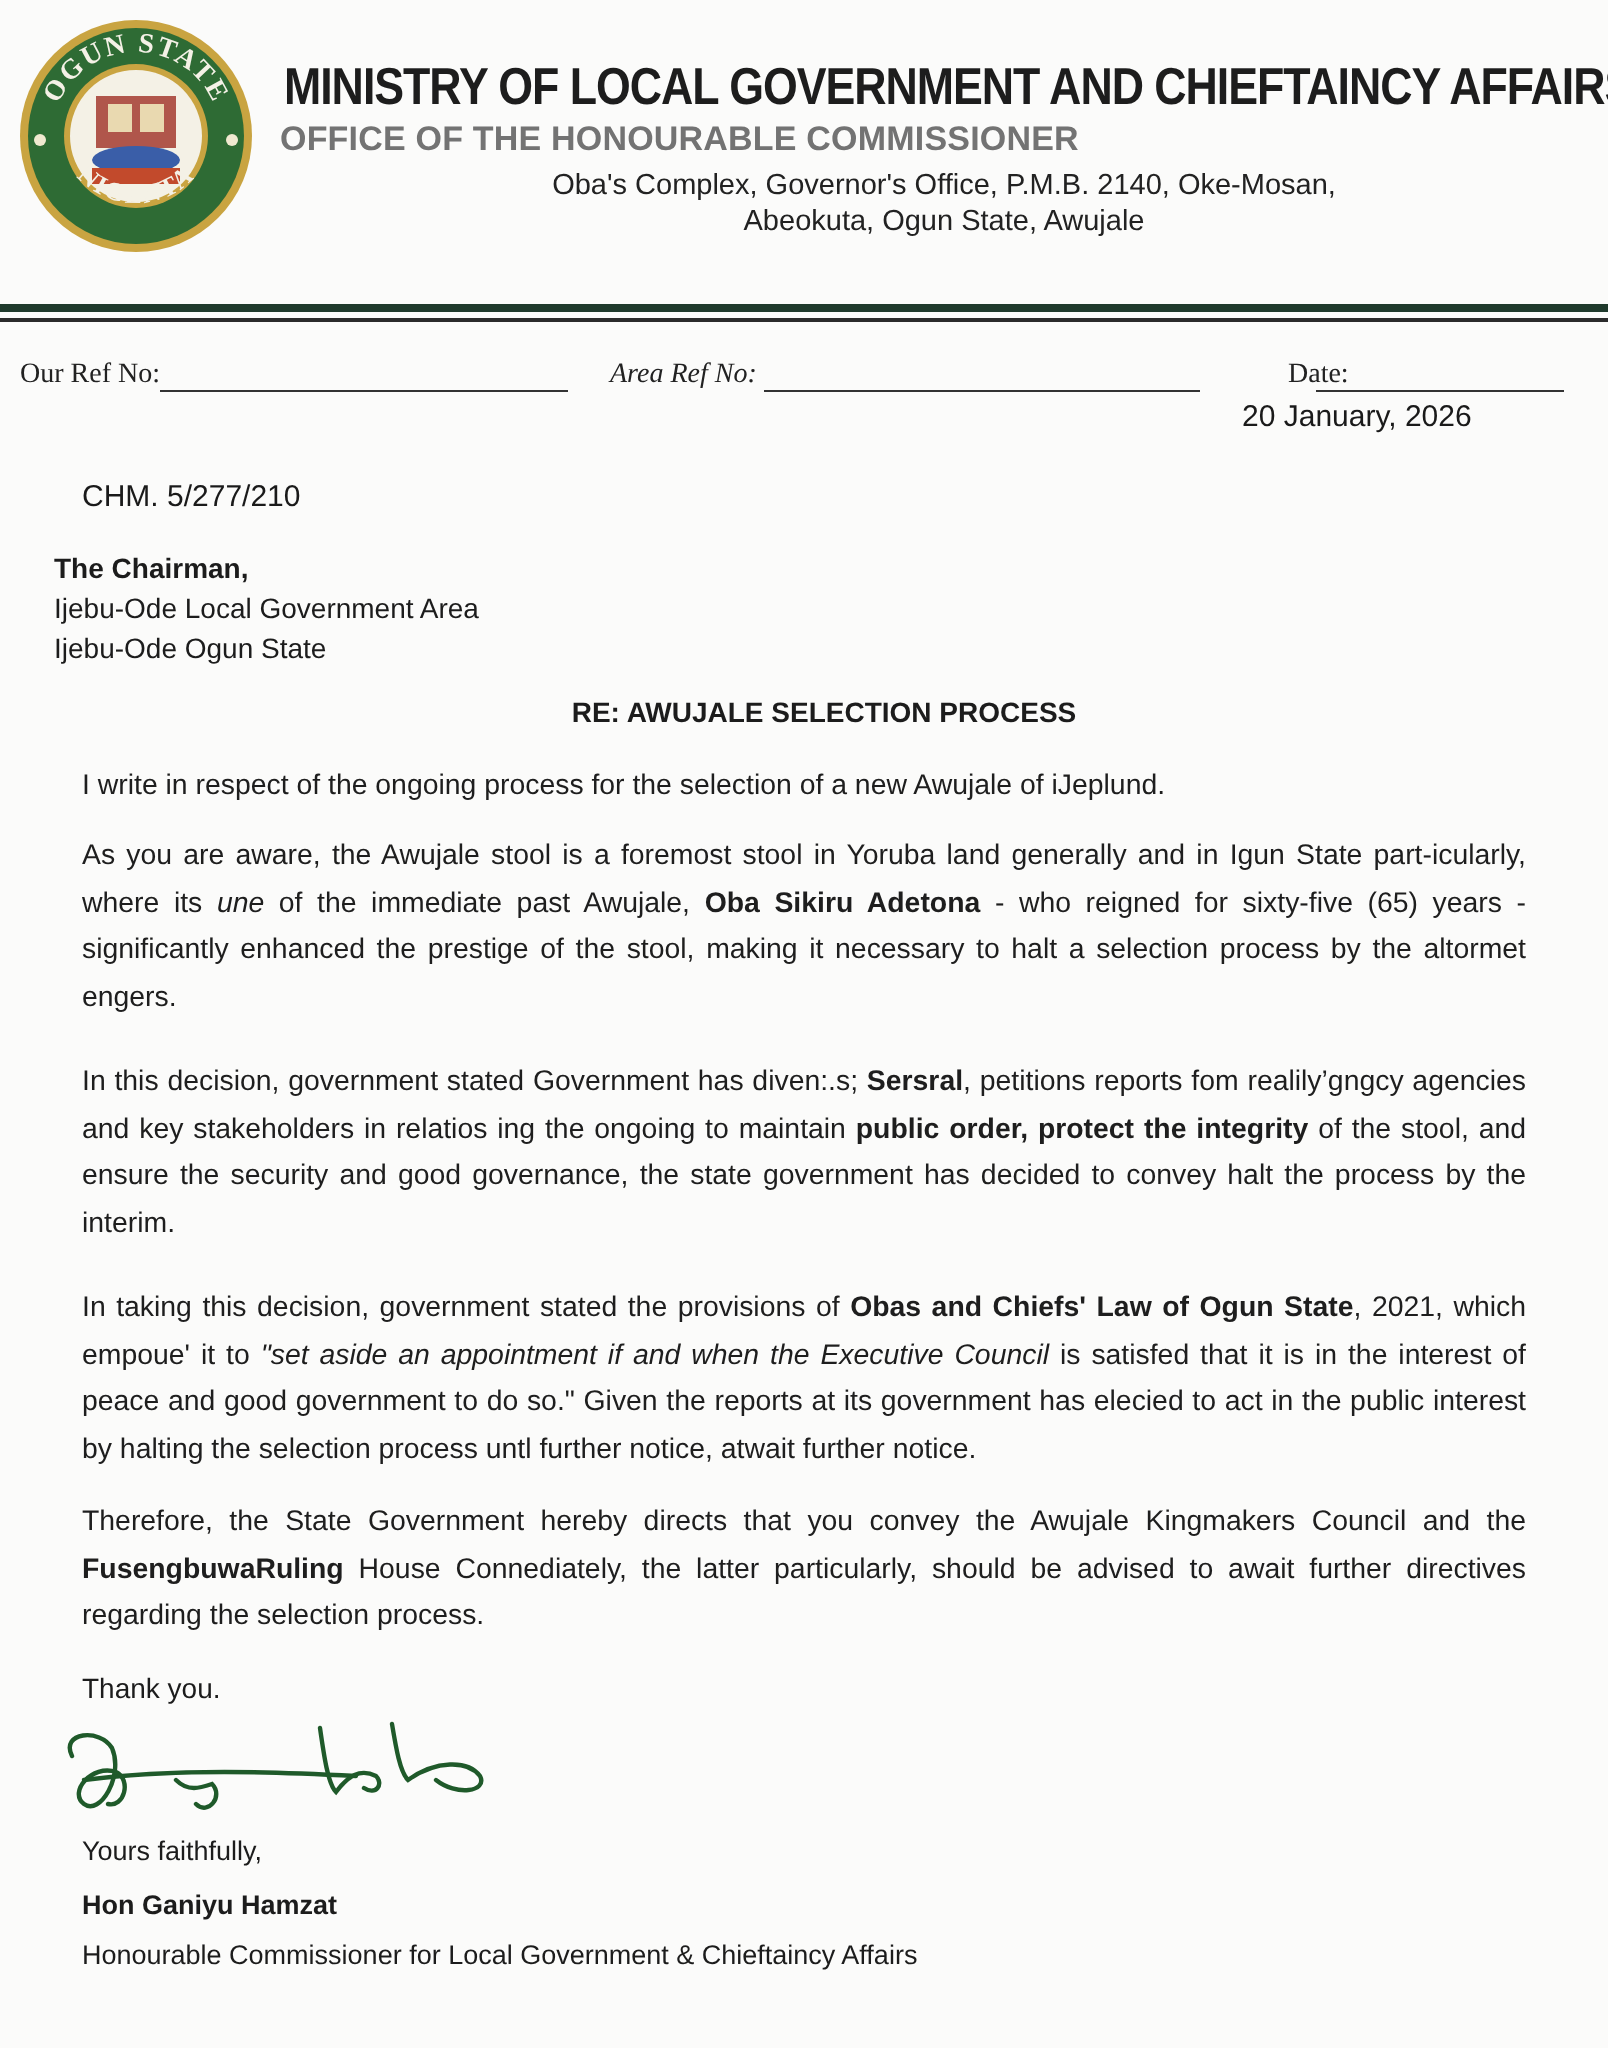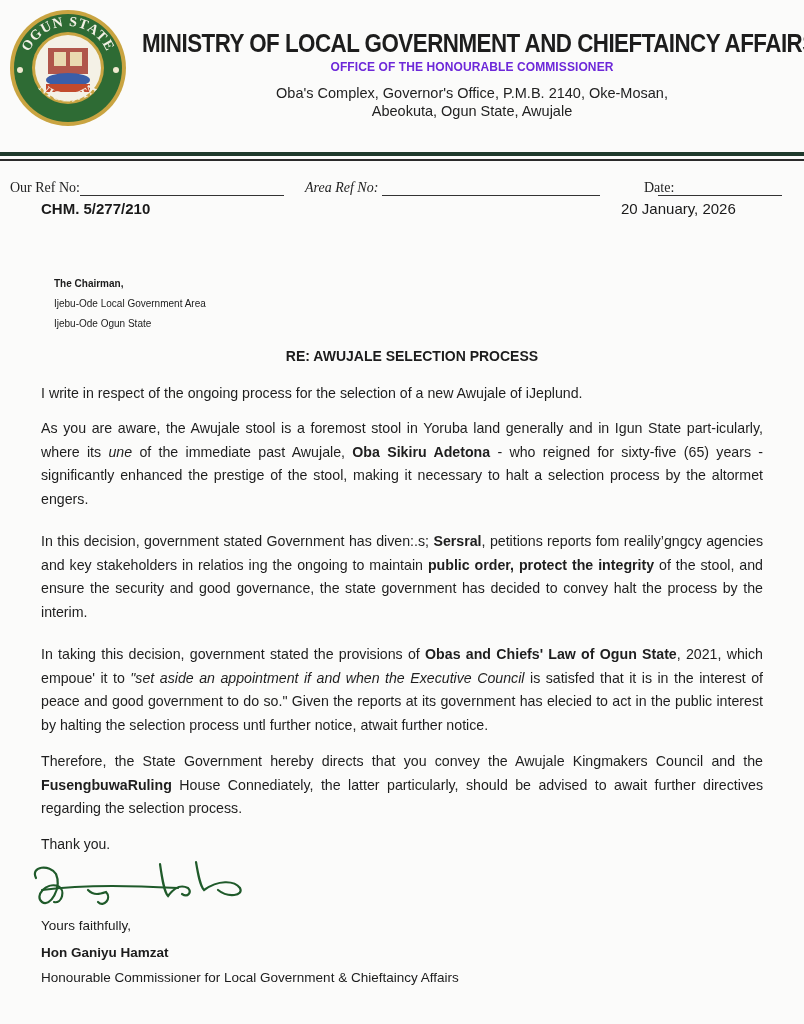--- a/index.html
+++ b/index.html
@@ -15,45 +15,45 @@
   .seal {
     position: absolute; left: 4px; top: 8px; width: 128px; height: 120px;
   }
   .ministry {
     position: absolute; left: 142px; top: 28px; width: 660px;
     font-family: "Liberation Sans", sans-serif; font-weight: bold;
     font-size: 26px; letter-spacing: -0.6px; color: #1d1d1d;
     transform: scaleX(0.86); transform-origin: left top; white-space: nowrap;
   }
   .office {
-    position: absolute; left: 140px; top: 60px; width: 664px; text-align: center;
-    font-weight: bold; font-size: 12px; color: #6d28d9; letter-spacing: 0.1px;
+    position: absolute; left: 140px; top: 60px; width: 664px; 
+    font-weight: bold; font-size: 17px; color: #737373; letter-spacing: 0.1px;
   }
   .address {
     position: absolute; left: 140px; top: 84px; width: 664px; text-align: center;
     font-size: 14.5px; line-height: 18px; color: #222;
   }
   .rule-thick { position: absolute; left: 0; right: 0; top: 152px; height: 4px; background: #1f3a2c; }
   .rule-thin { position: absolute; left: 0; right: 0; top: 159px; height: 2px; background: #2b2b2b; }
 
   
   .ref-row { position: absolute; top: 180px; left: 0; right: 0; font-family: "Liberation Serif", serif; font-size: 14px; }
   .ref-label { position: absolute; top: 0; color: #222; }
   .ref-line { position: absolute; top: 15px; height: 1px; background: #333; }
   .our-ref { left: 10px; }
   .your-ref { left: 305px; font-style: italic; }
   .date-label { left: 620px; margin-left: 24px; }
   .ref-value {
     position: absolute; top: 200px; font-size: 15px; color: #1a1a1a;
   }
-  .ref-no { left: 41px; font-weight: bold; }
+  .ref-no { left: 41px; font-weight: normal; margin-top: 40px; }
   .date-val { left: 621px; }
 
   
-  .addressee { position: absolute; left: 54px; top: 274px; font-size: 10px; line-height: 20px; }
+  .addressee { position: absolute; left: 27px; top: 274px; font-size: 14px; line-height: 20px; }
   .addressee .b { font-weight: bold; }
   .subject {
     position: absolute; left: 0; right: 0; top: 348px; text-align: center;
     font-weight: bold; font-size: 14px; padding-left: 20px;
   }
   .para {
     position: absolute; left: 41px; width: 722px;
     font-size: 14.2px; line-height: 23.5px; color: #1e1e1e;
     text-align: justify;
   }

